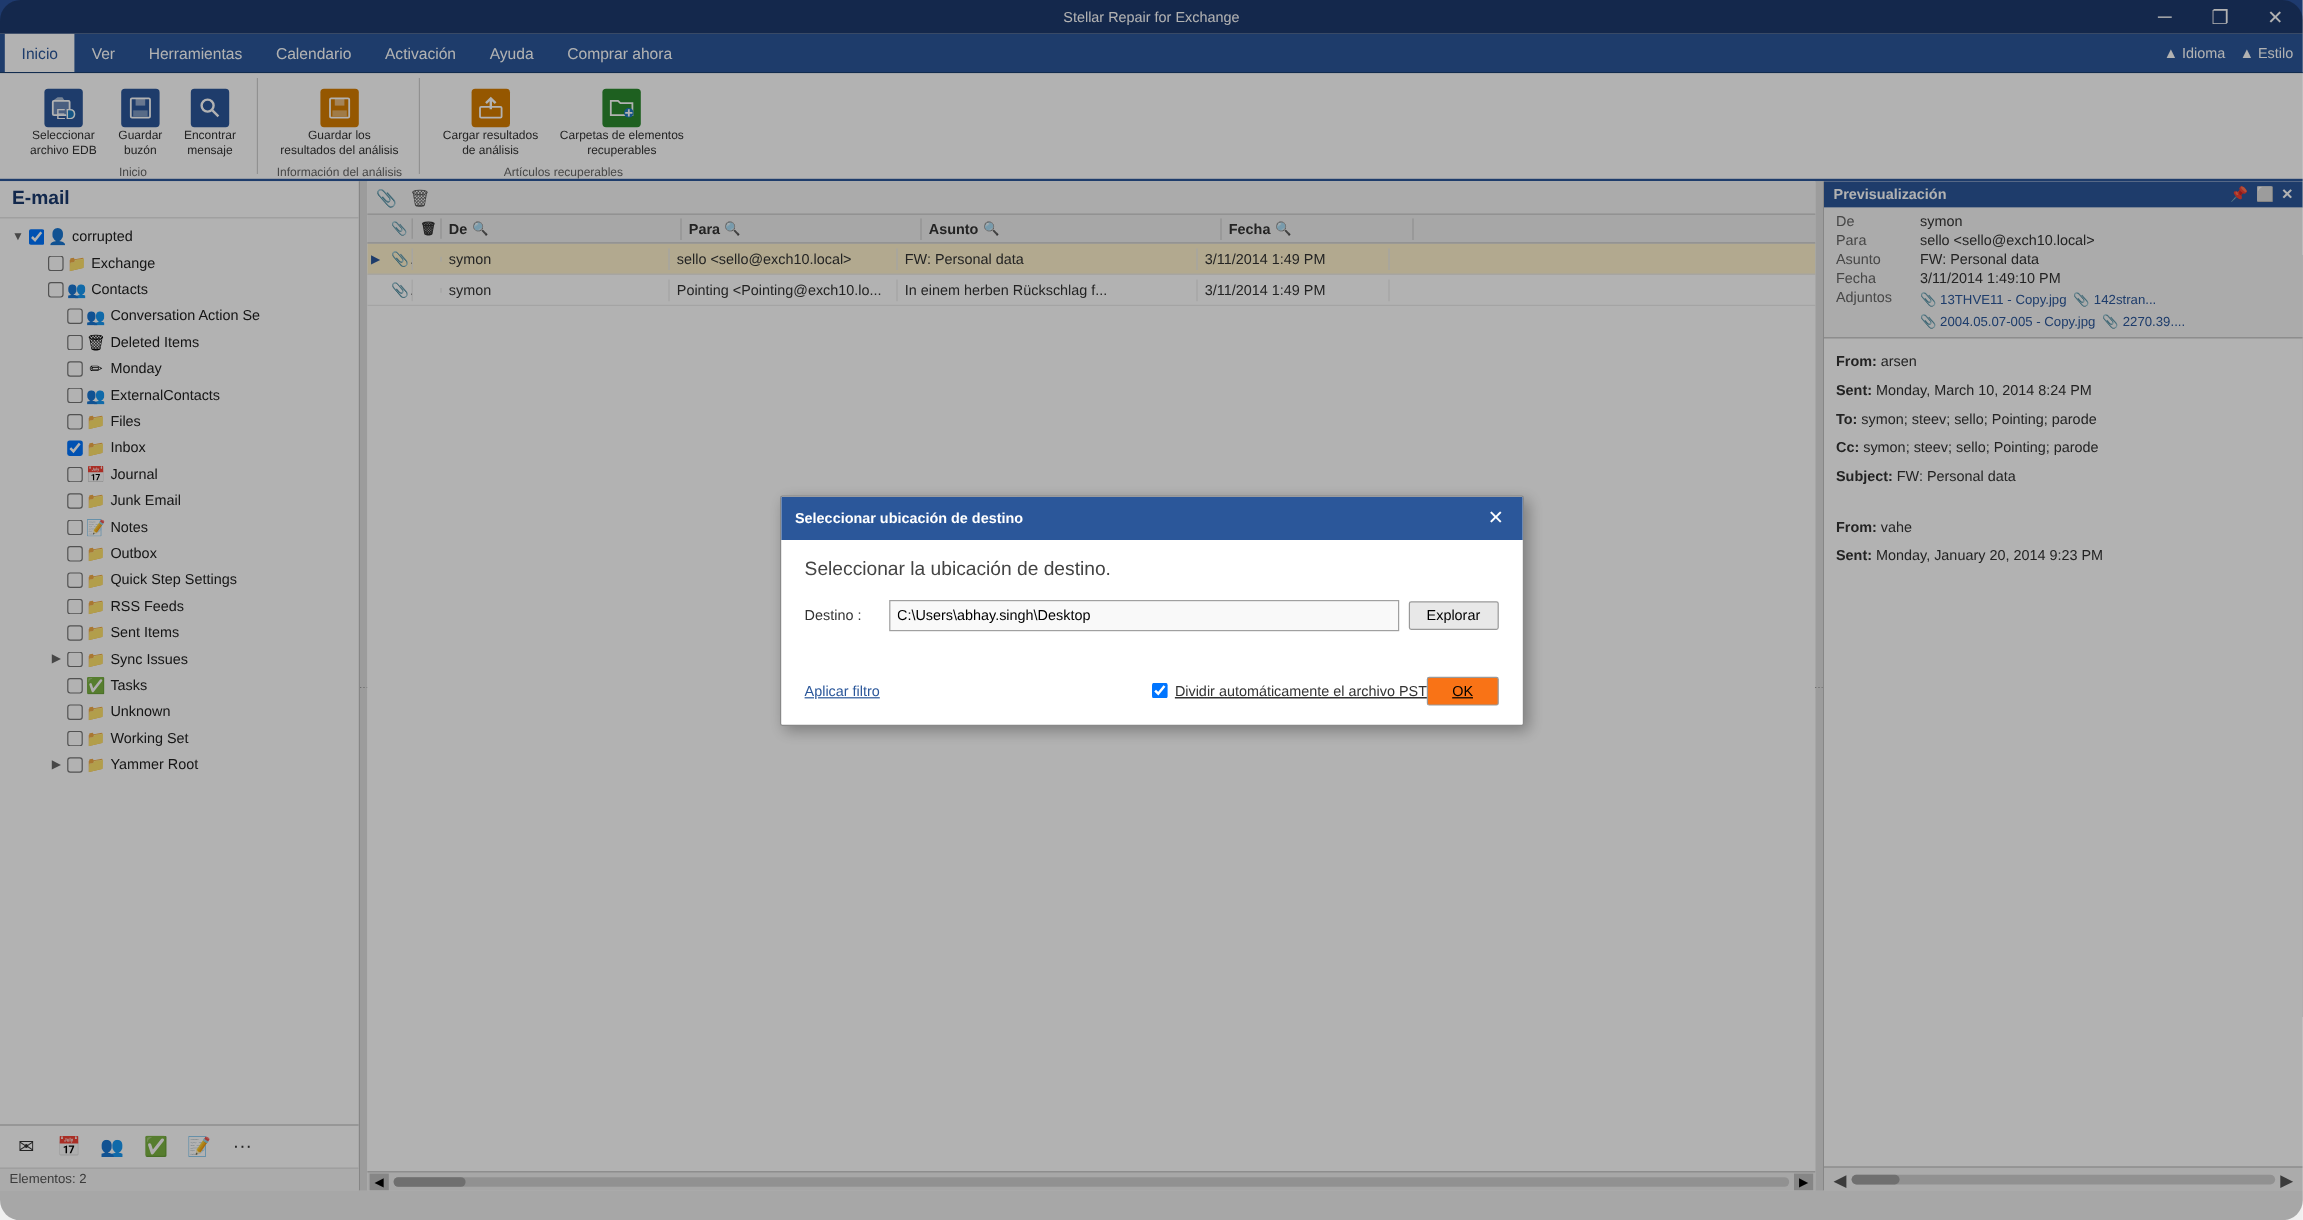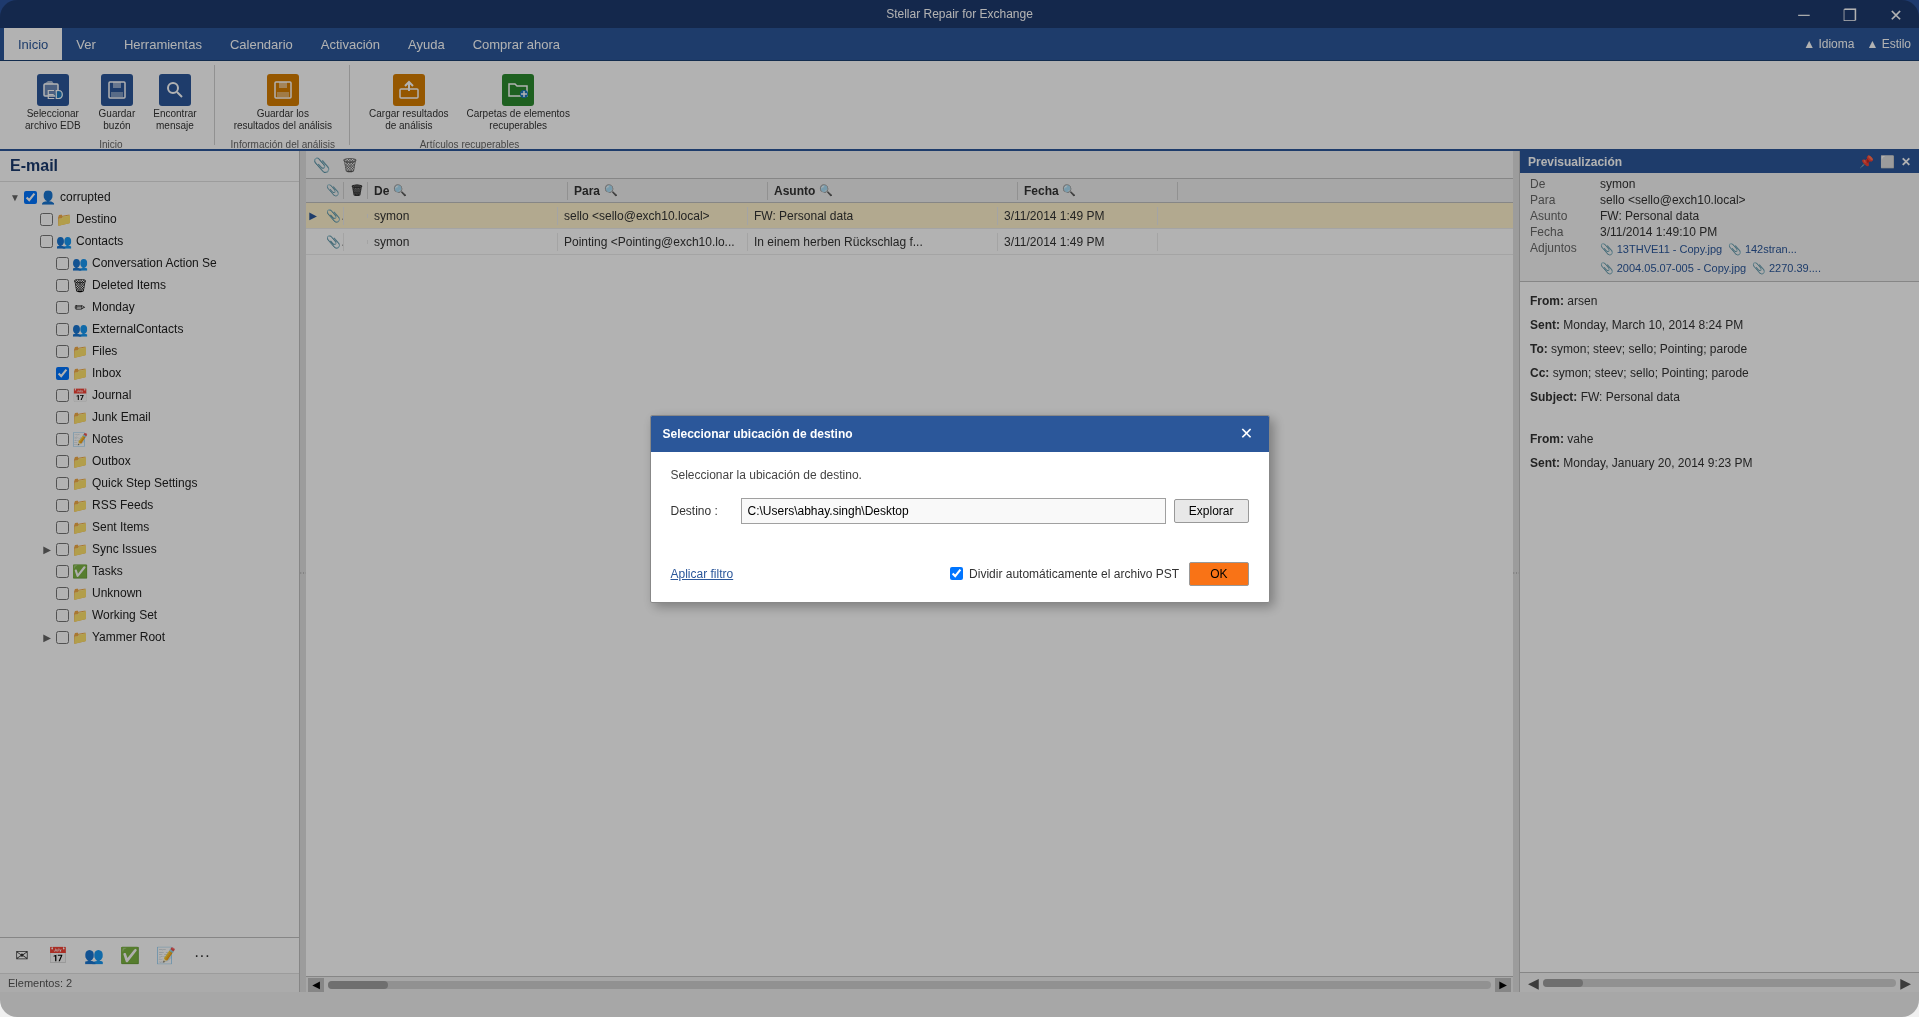--- a/index.html
+++ b/index.html
@@ -367,21 +367,21 @@
     .modal-close {
       background: transparent;
       border: none;
       color: white;
       font-size: 16px;
       cursor: pointer;
       width: 20px; height: 20px;
       display: flex; align-items: center; justify-content: center;
     }
     .modal-body { padding: 16px 20px; }
-    .modal-subtitle { font-size: 12px; color: #444; margin-bottom: 16px; }
+    .modal-subtitle { font-size: 16px; color: #444; margin-bottom: 16px; }
     .modal-field-row {
       display: flex;
       align-items: center;
       margin-bottom: 14px;
     }
     .modal-field-label { width: 70px; font-size: 12px; color: #333; }
     .modal-input {
       flex: 1;
       height: 26px;
       border: 1px solid #a0a0a0;
@@ -406,21 +406,21 @@
     }
     .modal-link {
       color: #2b579a;
       text-decoration: underline;
       cursor: pointer;
       font-size: 12px;
     }
     .modal-right {
       display: flex;
       align-items: center;
-      gap: 10px;
+      text-decoration: underline;
     }
     .modal-checkbox-row {
       display: flex;
       align-items: center;
       gap: 6px;
       font-size: 12px;
       color: #333;
     }
     .modal-ok-btn {
       padding: 4px 20px;
@@ -564,21 +564,21 @@
         <input type="checkbox" class="tree-checkbox" checked="" style="">
         <span class="tree-icon">👤</span>
         <span class="tree-label">corrupted</span>
       </div>
 
       <div class="tree-item">
         <span class="tree-indent"></span>
         <span class="tree-expand" style="visibility:hidden;">▶</span>
         <input type="checkbox" class="tree-checkbox" style="">
         <span class="tree-icon">📁</span>
-        <span class="tree-label">Destino</span>
+        <span class="tree-label">Exchange</span>
       </div>
 
       <div class="tree-item">
         <span class="tree-indent"></span>
         <span class="tree-expand" style="visibility:hidden;">▶</span>
         <input type="checkbox" class="tree-checkbox" style="">
         <span class="tree-icon">👥</span>
         <span class="tree-label">Contacts</span>
       </div>
 

